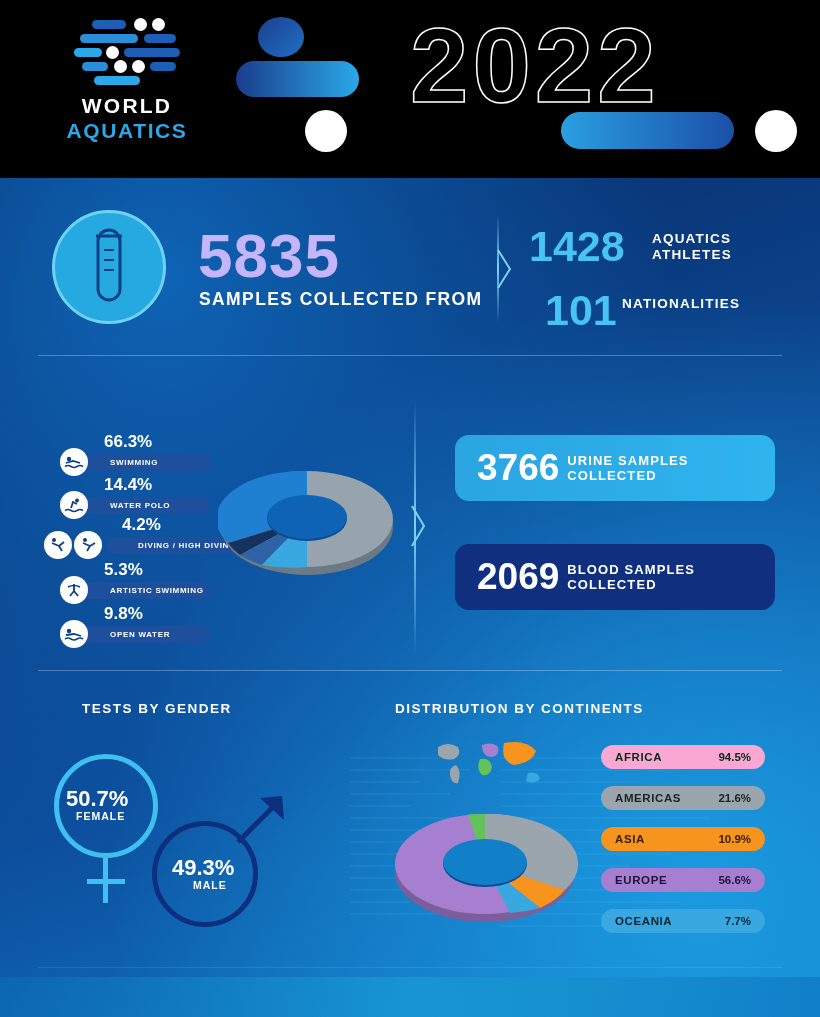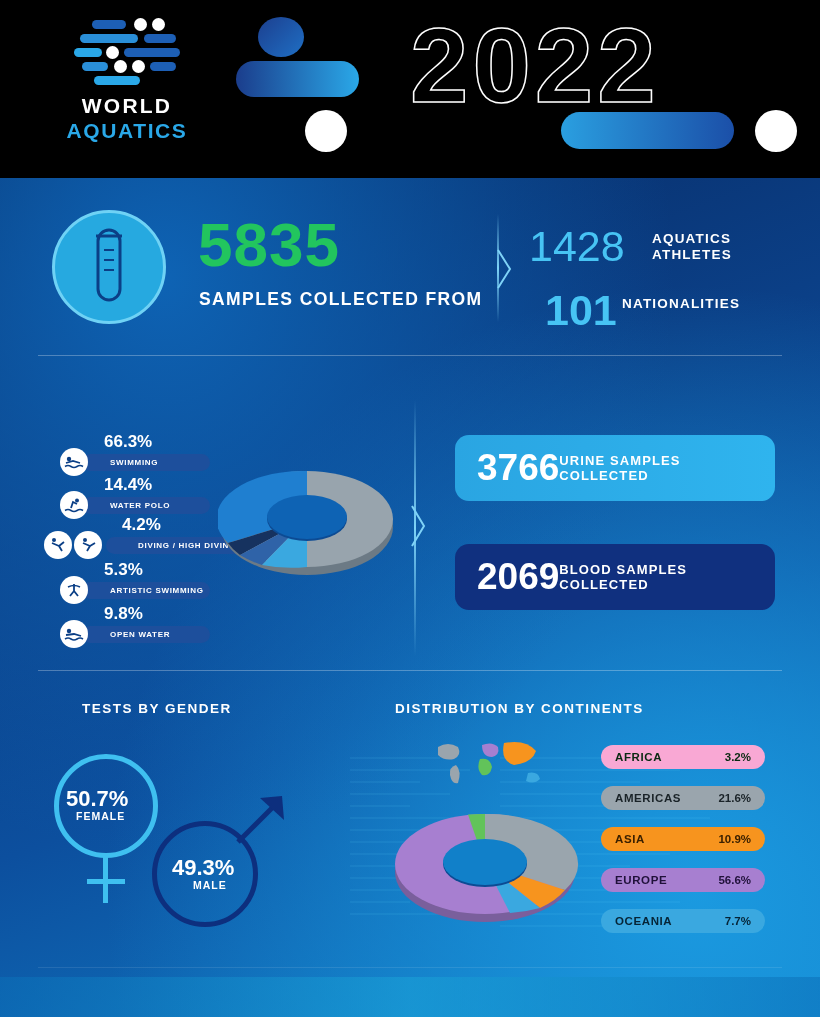--- a/index.html
+++ b/index.html
@@ -76,35 +76,35 @@
   
   .tube-circle {
     position: absolute; left: 52px; top: 210px; width: 114px; height: 114px;
     border-radius: 50%; background: #26a9e0;
     border: 3px solid #6fd2f5;
   }
   .tube {
     position: absolute; left: 92px; top: 228px; width: 34px; height: 78px;
   }
   .big-5835 {
-    position: absolute; left: 198px; top: 209px;
-    font-size: 62px; font-weight: bold; color: #22c55e; letter-spacing: 1px;
+    position: absolute; left: 198px; top: 220px;
+    font-size: 62px; font-weight: bold; color: #c4b5fd; letter-spacing: 1px;
   }
   .samples-from {
     position: absolute; left: 199px; top: 289px;
     font-size: 17.5px; font-weight: bold; color: #fff; letter-spacing: 1.4px;
   }
   .divider-v {
     position: absolute; left: 497px; top: 214px; width: 2px; height: 108px;
     background: linear-gradient(180deg, rgba(120,200,245,0) 0%, #7fd3f7 50%, rgba(120,200,245,0) 100%);
   }
   .chev { position: absolute; left: 494px; }
   .n1428 {
     position: absolute; left: 529px; top: 222px;
-    font-size: 43px; font-weight: normal; color: #47c4f4;
+    font-size: 43px; font-weight: bold; color: #47c4f4;
   }
   .lbl-aquatics {
     position: absolute; left: 652px; top: 231px; color: #fff;
     font-size: 13.5px; font-weight: bold; letter-spacing: 1.2px; line-height: 16px;
   }
   .n101 {
     position: absolute; left: 545px; top: 286px;
     font-size: 43px; font-weight: bold; color: #47c4f4;
   }
   .lbl-nat {
@@ -157,21 +157,21 @@
   }
   .callout.blood {
     top: 544px;
     background: #10307f;
   }
   .callout .num {
     font-size: 37px; font-weight: bold; color: #fff; margin-left: 22px;
   }
   .callout .lbl {
     font-size: 13px; font-weight: bold; color: #fff;
-    letter-spacing: 1.1px; line-height: 15px; margin-left: 0;
+    letter-spacing: 1.1px; line-height: 15px; margin-left: 8px;
   }
 
   
   .sec3-title {
     position: absolute; top: 701px; color: #fff;
     font-size: 13.5px; font-weight: bold; letter-spacing: 1.5px;
   }
   .gender-female {
     position: absolute; left: 54px; top: 754px; width: 104px; height: 104px;
     border-radius: 50%; border: 5px solid #3fc0f0;
@@ -431,21 +431,21 @@
     <path d="M95 64 L95 14 A90 50 0 0 1 175 90 Z" fill="#9aa5ad"></path>
     <path d="M95 64 L175 90 A90 50 0 0 1 150 108 Z" fill="#f7941e"></path>
     <path d="M95 64 L150 108 A90 50 0 0 1 120 113 Z" fill="#3aa8e0"></path>
     <path d="M95 64 L78 14.5 A90 50 0 0 1 95 14 Z" fill="#62c35a"></path>
     <ellipse cx="95" cy="64" rx="42" ry="23" fill="#0c4b94"></ellipse>
     <ellipse cx="95" cy="62" rx="42" ry="23" fill="#1180c9"></ellipse>
   </svg>
 
   <div class="continent-row" style="top:745px;background:#f9a8d4;">
     <span class="cname" style="color:#0a2a12;">AFRICA</span>
-    <span class="cval" style="color:#0a2a12;">3.2%</span>
+    <span class="cval" style="color:#0a2a12;">94.5%</span>
   </div>
   <div class="continent-row" style="top:786px;background:#9aa5ad;">
     <span class="cname" style="color:#1a2328;">AMERICAS</span>
     <span class="cval" style="color:#1a2328;">21.6%</span>
   </div>
   <div class="continent-row" style="top:827px;background:#f7941e;">
     <span class="cname" style="color:#3a2000;text-align:right;">ASIA</span>
     <span class="cval" style="color:#3a2000;">10.9%</span>
   </div>
   <div class="continent-row" style="top:868px;background:#a77fd0;">

